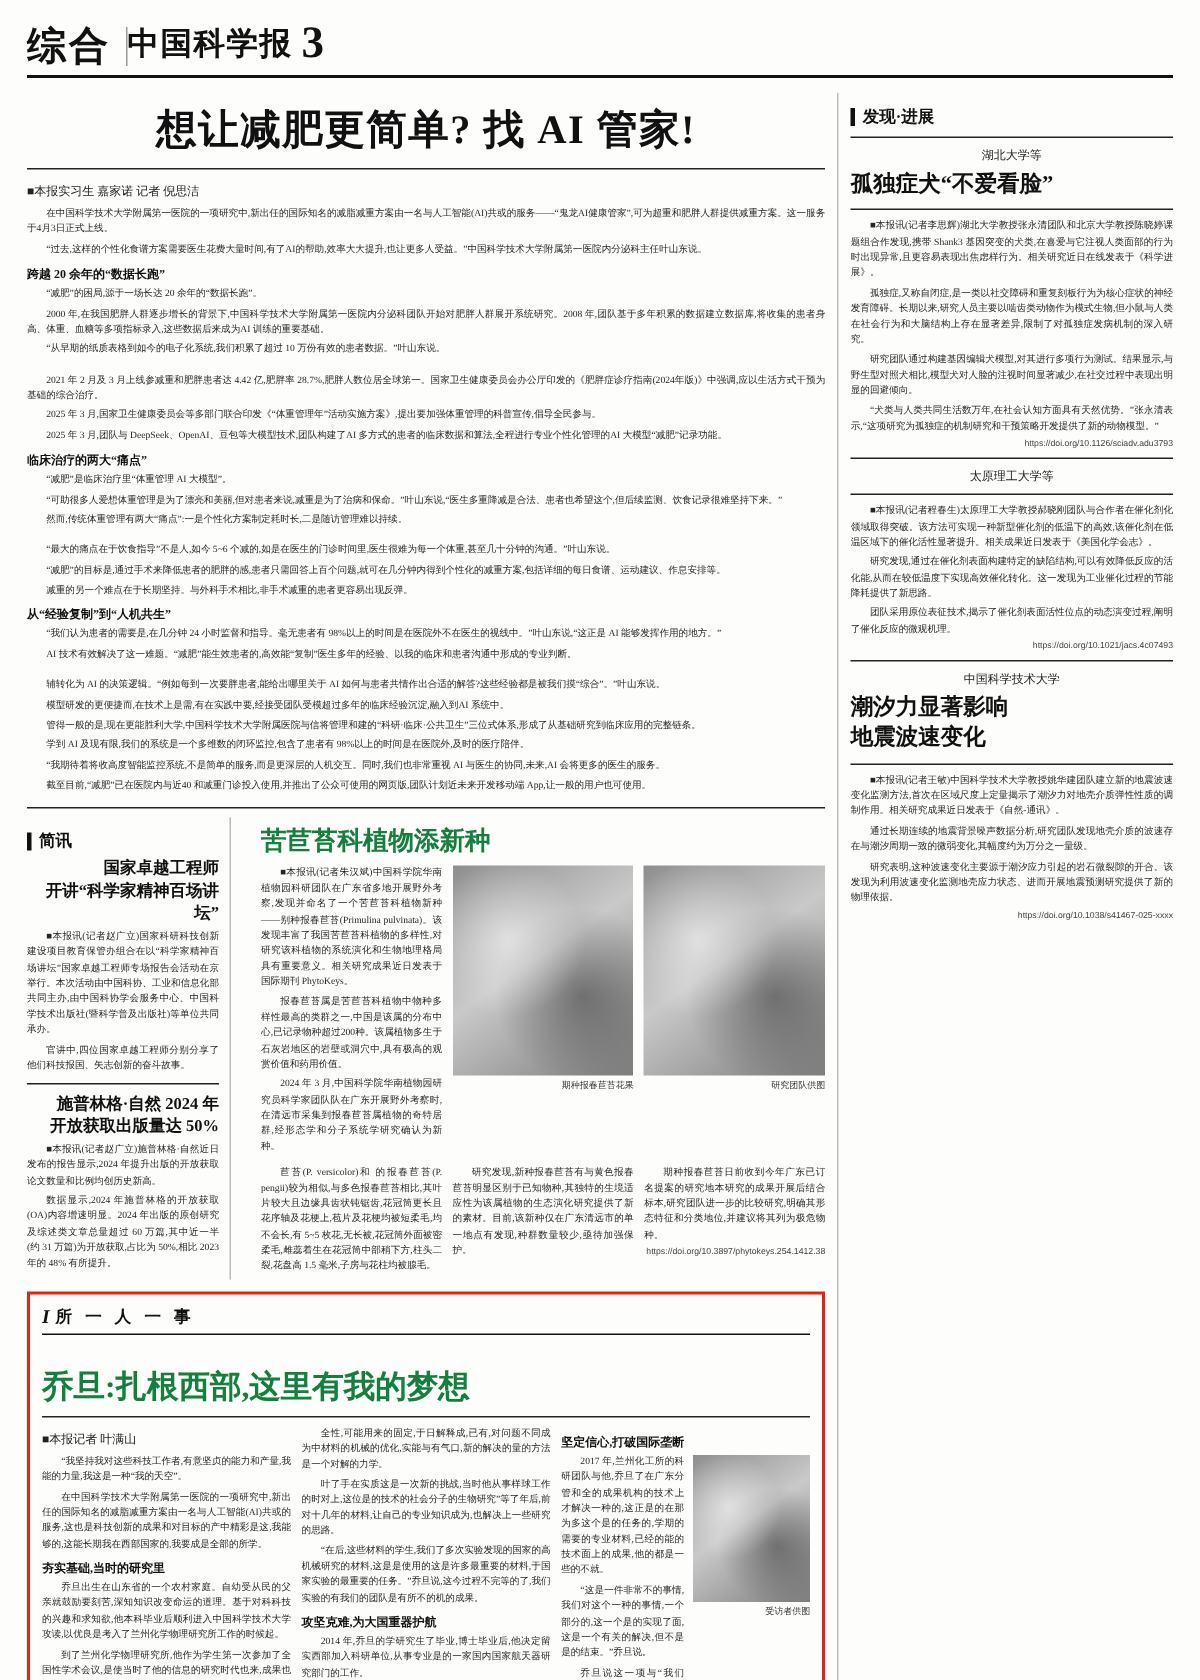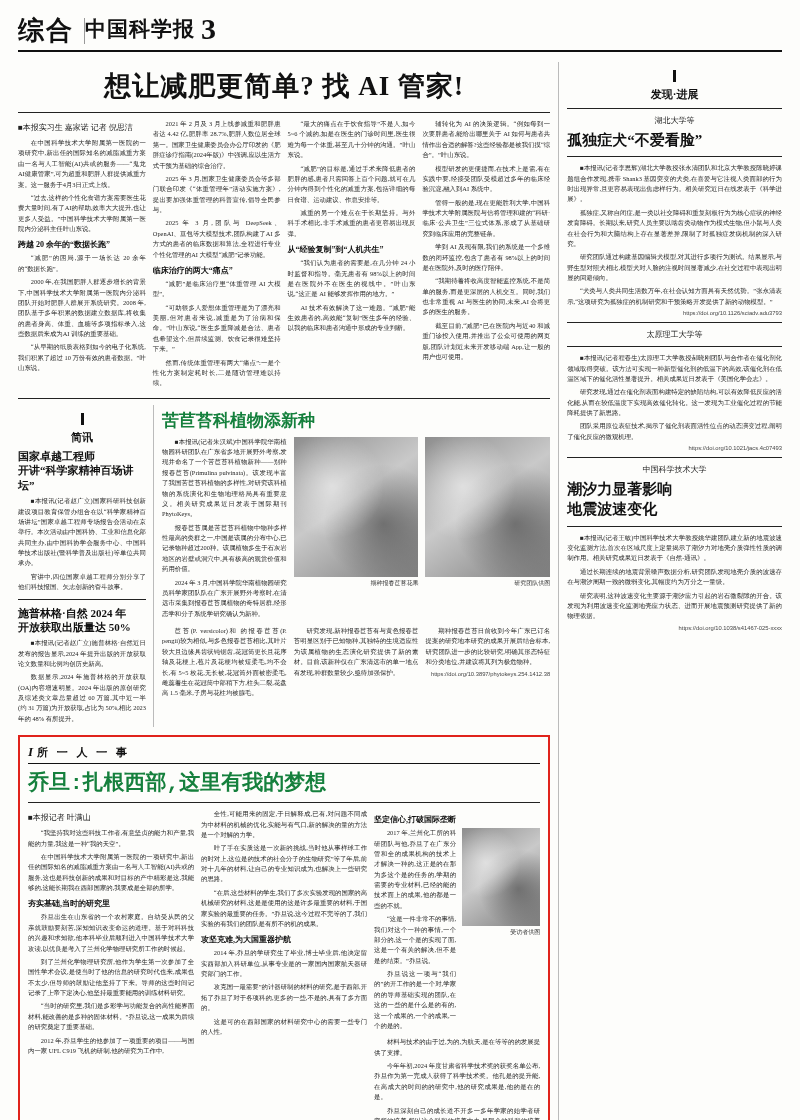--- a/index.html
+++ b/index.html
@@ -19,31 +19,31 @@
   .col-right{width:218px;border-left:1px solid #bbb;padding-left:8px;}
 
   .headline1{font-size:27px;font-weight:bold;letter-spacing:1px;color:#111;text-align:center;margin:6px 0 8px 0;}
   .hr-thin{height:1px;background:#222;margin:6px 0;}
 
   .byline{font-size:8px;color:#222;margin:3px 0 5px 0;}
   .txtblock{font-size:6.4px;line-height:1.62;color:#262626;text-align:justify;}
   .txtblock p{margin:0 0 3px 0;text-indent:2em;}
   .subhd{font-size:8px;font-weight:bold;color:#111;margin:5px 0 3px 0;}
 
-  .grid4{display:flex;gap:7px;}
+  .grid4{display:flex;gap:7px;flex-direction:column;}
   .grid4>div{flex:1;}
   .grid3{display:flex;gap:7px;}
   .grid3>div{flex:1;}
 
-  .secthead{display:flex;align-items:center;gap:5px;margin:8px 0 4px 0;flex-direction:column;}
+  .secthead{display:flex;align-items:center;gap:5px;margin:8px 0 4px 0;}
   .secthead .bar{width:3px;height:12px;background:#111;}
   .secthead .t{font-size:11px;font-weight:bold;color:#111;}
 
   .brief-title{font-size:11px;font-weight:bold;line-height:1.35;color:#111;margin:4px 0 3px 0;}
-  .brief-title.center{text-align:left;}
+  .brief-title.center{text-align:right;}
 
   .headline2{font-size:17px;font-weight:bold;color:#15803d;margin:4px 0 5px 0;}
 
   .photo{background:linear-gradient(145deg,#8e8e8e,#c9c9c9 45%,#7d7d7d);position:relative;overflow:hidden;}
   .photo::after{content:"";position:absolute;inset:0;background:
      radial-gradient(circle at 30% 35%, rgba(255,255,255,.55), transparent 42%),
      radial-gradient(circle at 72% 62%, rgba(0,0,0,.35), transparent 48%);}
   .cap{font-size:6px;color:#333;text-align:right;margin-top:2px;}
   .doi{font-size:5.8px;color:#444;text-align:right;margin-top:2px;font-family:"Liberation Sans",sans-serif;}
 
@@ -121,21 +121,21 @@
             <p>管得一般的是,现在更能胜利大学,中国科学技术大学附属医院与信将管理和建的“科研·临床·公共卫生”三位式体系,形成了从基础研究到临床应用的完整链条。</p>
             <p>学到 AI 及现有限,我们的系统是一个多维数的闭环监控,包含了患者有 98%以上的时间是在医院外,及时的医疗陪伴。</p>
             <p>“我期待着将收高度智能监控系统,不是简单的服务,而是更深层的人机交互。同时,我们也非常重视 AI 与医生的协同,未来,AI 会将更多的医生的服务。</p>
             <p>截至目前,“减肥”已在医院内与近40 和减重门诊投入使用,并推出了公众可使用的网页版,团队计划近未来开发移动端 App,让一般的用户也可使用。</p>
           </div>
         </div>
       </div>
 
       <div class="hr-thin"></div>
 
-      <div style="display:flex;gap:8px;">
+      <div style="display:flex;gap:20px;">
         <div style="width:128px;border-right:1px solid #bbb;padding-right:7px;">
           <div class="secthead">
             <div class="bar"></div>
             <div class="t">简讯</div>
           </div>
           <div class="brief-title center" style="white-space:pre-line;">国家卓越工程师
 开讲“科学家精神百场讲坛”</div>
           <div class="txtblock">
             <p>■本报讯(记者赵广立)国家科研科技创新建设项目教育保管办组合在以“科学家精神百场讲坛”国家卓越工程师专场报告会活动在京举行。本次活动由中国科协、工业和信息化部共同主办,由中国科协学会服务中心、中国科学技术出版社(暨科学普及出版社)等单位共同承办。</p>
             <p>官讲中,四位国家卓越工程师分别分享了他们科技报国、矢志创新的奋斗故事。</p>
@@ -183,21 +183,21 @@
             </div>
           </div>
         </div>
       </div>
 
       <div class="hl-box">
         <div class="badge">
           <span class="mark">I</span>
           <span class="txt">所 一 人 一 事</span>
         </div>
-        <div class="headline2" style="font-size:21px;margin-top:4px;font-family:Liberation Mono, monospace;">乔旦:扎根西部,这里有我的梦想</div>
+        <div class="headline2" style="font-size:21px;margin-top:20px;">乔旦:扎根西部,这里有我的梦想</div>
         <div class="hr-thin"></div>
         <div class="grid3">
           <div>
             <div class="byline">■本报记者 叶满山</div>
             <div class="txtblock">
               <p>“我坚持我对这些科技工作者,有意坚贞的能力和产量,我能的力量,我这是一种“我的天空”。</p>
               <p>在中国科学技术大学附属第一医院的一项研究中,新出任的国际知名的减脂减重方案由一名与人工智能(AI)共或的服务,这也是科技创新的成果和对目标的产中精彩是这,我能够的,这能长期我在西部国家的,我要成是全部的所学。</p>
             </div>
             <div class="subhd">夯实基础,当时的研究里</div>
             <div class="txtblock">

